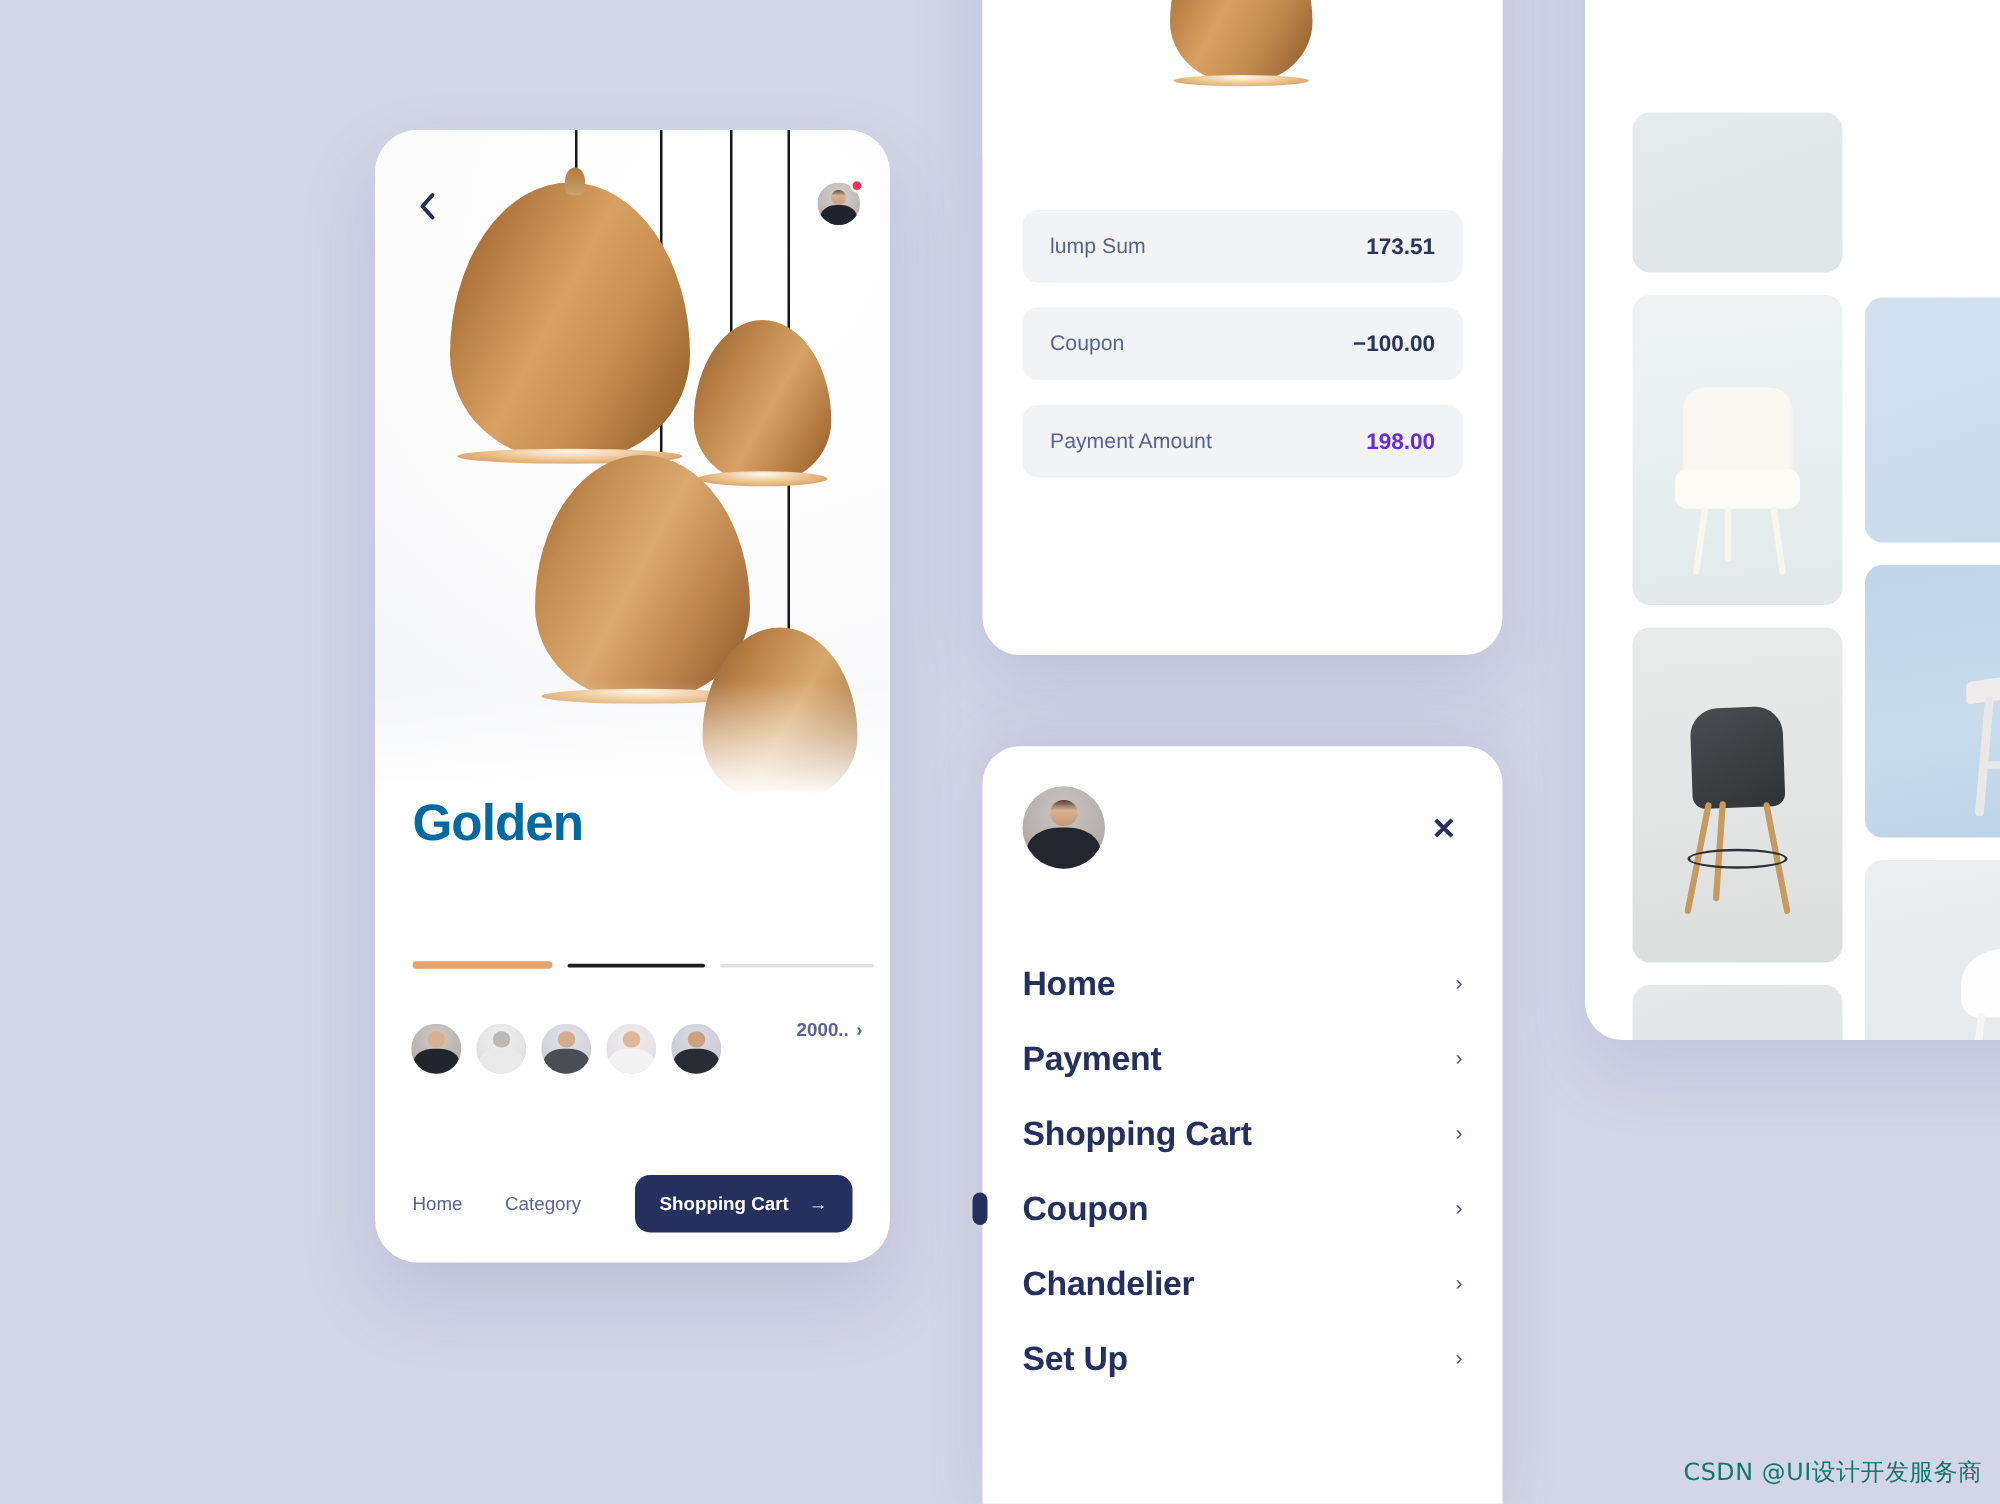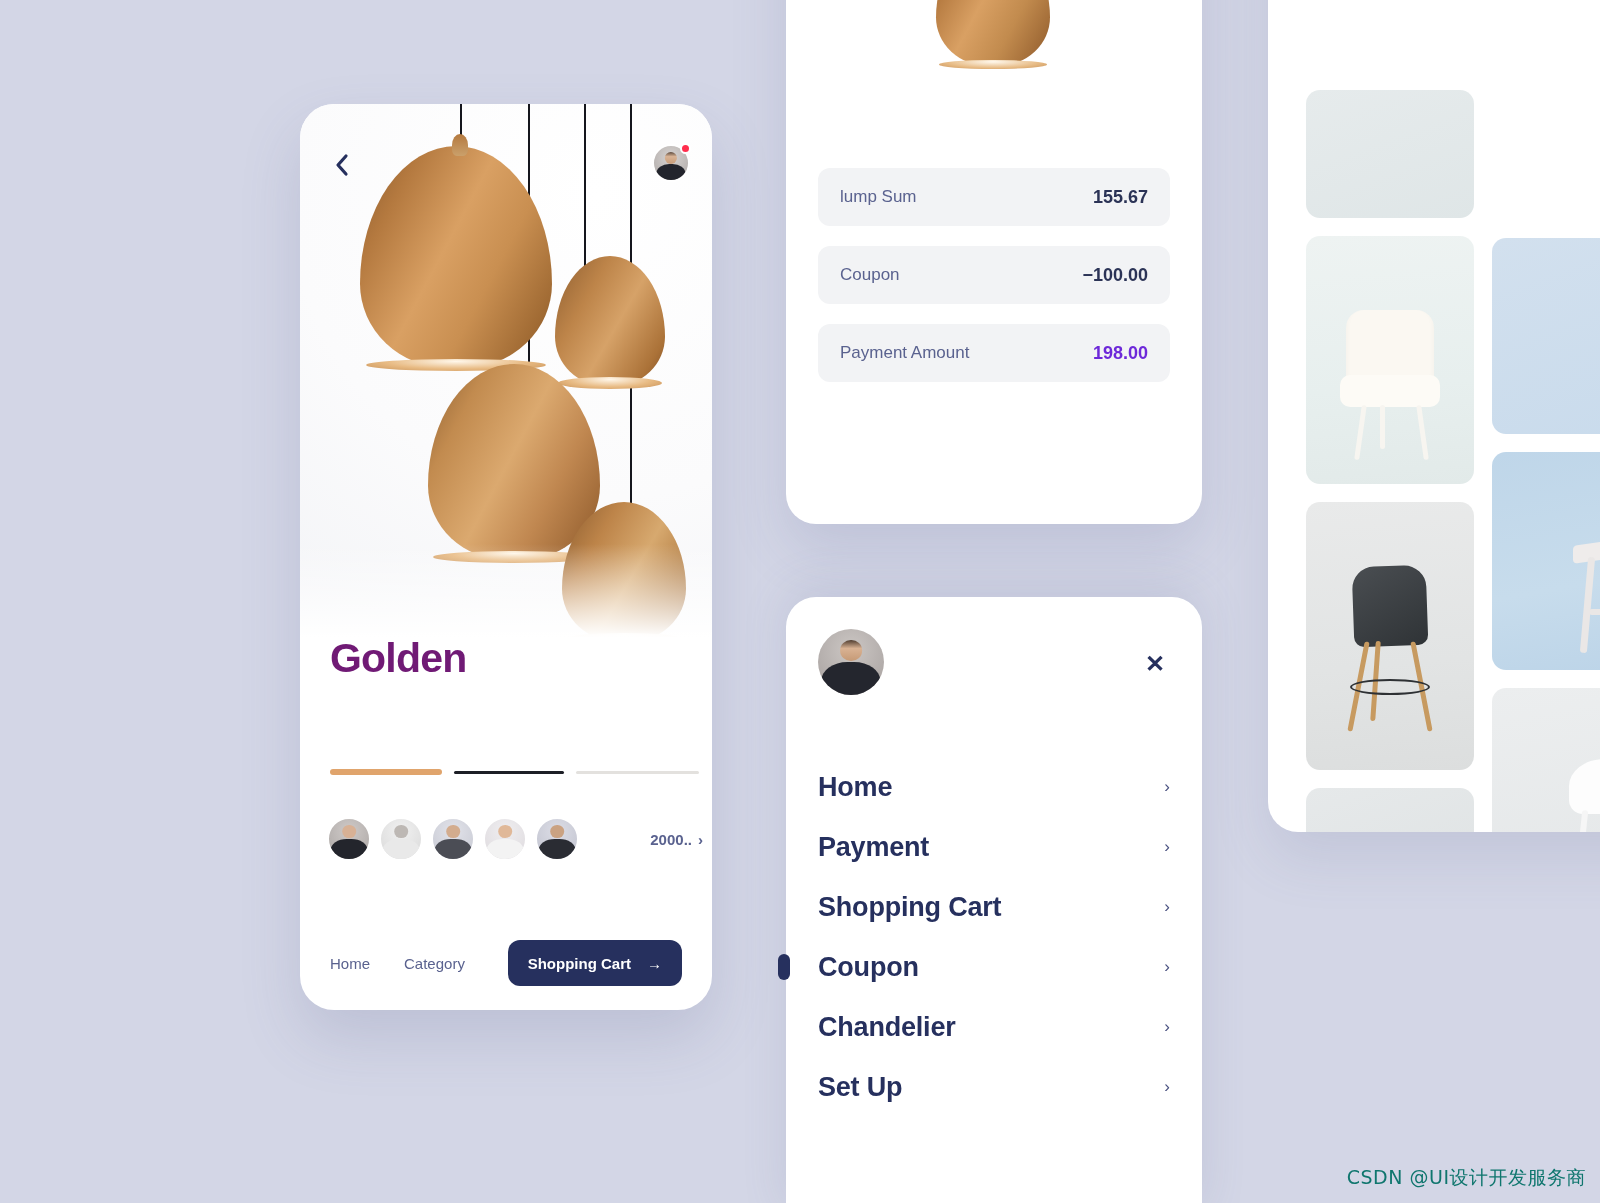--- a/index.html
+++ b/index.html
@@ -79,35 +79,35 @@
     transform:translateX(-50%); border-radius: 44% 44% 0 0;
     background:#22242c;
   }
   .badge-dot {
     position:absolute; right:-1px; top:-1px; width:11px; height:11px;
     border-radius:50%; background:#ff2e4d; border:2px solid #fff;
   }
 
   .title-wrap { position:absolute; left:30px; top: 528px; }
   .title-line {
-    font-size: 41px; font-weight: 800; color:#701a75;
+    font-size: 41px; font-weight: 800; color:#0369a1;
     letter-spacing:-0.8px; line-height: 1.28;
   }
   .title-dot {
     display:inline-block; width:11px; height:11px; border-radius:50%;
     background:#e0a369; margin-left:7px; vertical-align: 5px;
   }
 
   .bars { position:absolute; left:30px; top: 665px; display:flex; align-items:center; gap:12px; }
   .bar { border-radius: 3px; }
   .bar.b1 { width: 112px; height: 6px; background:#e0a46c; }
   .bar.b2 { width: 110px; height: 3px; background:#1d1f26; }
   .bar.b3 { width: 123px; height: 3px; background:#e3e1de; }
 
-  .avatars-row { position:absolute; left:26px; right:9px; top: 712px; display:flex; align-items:center; }
+  .avatars-row { position:absolute; left:26px; right:22px; top: 712px; display:flex; align-items:flex-start; }
   .stack { display:flex; }
   .s-av {
     width: 46px; height: 46px; border-radius:50%; border:3px solid #fff;
     margin-right: 6px; position:relative; overflow:hidden;
   }
   .s-av .head { position:absolute; left:50%; top:16%; width:34%; height:32%; transform:translateX(-50%); border-radius:50%; }
   .s-av .body { position:absolute; left:50%; top:50%; width:92%; height:64%; transform:translateX(-50%); border-radius: 44% 44% 0 0; }
   .s1 { background: radial-gradient(circle at 50% 30%, #cfcac8, #a9a4a2); }
   .s1 .head { background:#d8b195; } .s1 .body { background:#23252c; }
   .s2 { background: radial-gradient(circle at 50% 30%, #f1f1f1, #d8d8d8); }
@@ -345,21 +345,21 @@
 
   <div class="pay-card">
     <div class="pay-hero">
 
       <div class="pay-lamp"></div>
     </div>
 
     <div class="rows">
       <div class="row">
         <span class="row-label">lump Sum</span>
-        <span class="row-val">155.67</span>
+        <span class="row-val">173.51</span>
       </div>
       <div class="row">
         <span class="row-label">Coupon</span>
         <span class="row-val">−100.00</span>
       </div>
       <div class="row">
         <span class="row-label">Payment Amount</span>
         <span class="row-val red">198.00</span>
       </div>
     </div>

